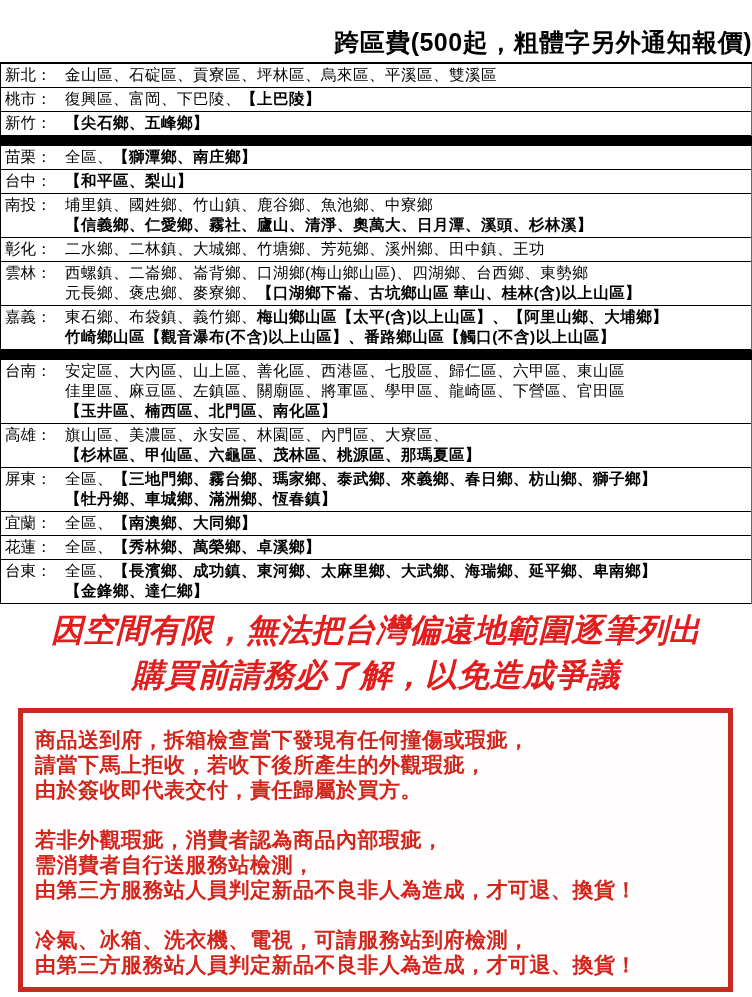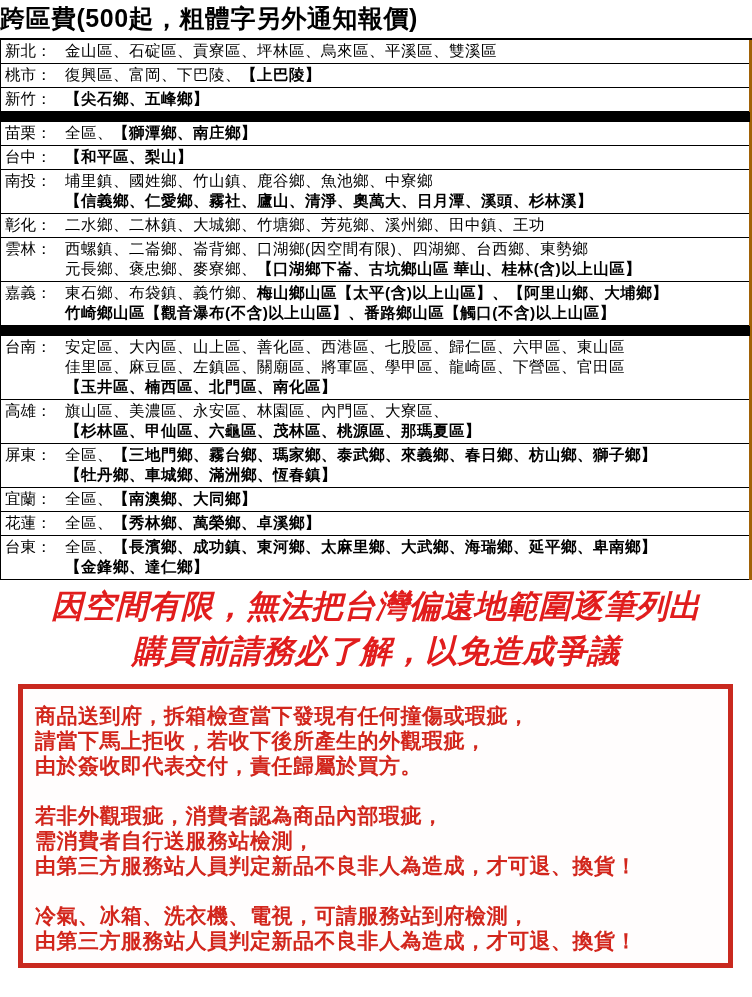--- a/index.html
+++ b/index.html
@@ -11,32 +11,33 @@
   html, body { background: #fff; }
   body {
     width: 752px;
     font-family: "Liberation Sans", sans-serif;
     color: #000;
   }
   .page { width: 752px; min-height: 997px; background: #fff; overflow: hidden; }
 
   
   .title {
-    text-align: left;
+    text-align: right;
     font-size: 25px;
     font-weight: bold;
     padding: 2px 0 3px 0;
     border-bottom: 2px solid #000;
     letter-spacing: 0.5px;
+    margin-top: 24px;
   }
 
   
   .region-table {
     border-left: 1px solid #000;
-    border-right: 3px solid #a16207;
+    border-right: 1px solid #a16207;
   }
   .row {
     display: flex;
     border-bottom: 1px solid #000;
     padding: 1px 0 2px 0;
     font-size: 15.5px;
   }
   .prefix {
     flex: none;
     width: 56px;
@@ -126,21 +127,21 @@
       </div>
       <div class="row">
         <div class="prefix">彰化：</div>
         <div class="content">
           <div class="tline"><span>二水鄉、二林鎮、大城鄉、竹塘鄉、芳苑鄉、溪州鄉、田中鎮、王功</span></div>
         </div>
       </div>
       <div class="row">
         <div class="prefix">雲林：</div>
         <div class="content">
-          <div class="tline"><span>西螺鎮、二崙鄉、崙背鄉、口湖鄉(因空間有限)、四湖鄉、台西鄉、東勢鄉</span></div>
+          <div class="tline"><span>西螺鎮、二崙鄉、崙背鄉、口湖鄉(梅山鄉山區)、四湖鄉、台西鄉、東勢鄉</span></div>
           <div class="tline"><span>元長鄉、褒忠鄉、麥寮鄉、</span><span class="bold">【口湖鄉下崙、古坑鄉山區 華山、桂林(含)以上山區】</span></div>
         </div>
       </div>
       <div class="row">
         <div class="prefix">嘉義：</div>
         <div class="content">
           <div class="tline"><span>東石鄉、布袋鎮、義竹鄉、</span><span class="bold">梅山鄉山區【太平(含)以上山區】、【阿里山鄉、大埔鄉】</span></div>
           <div class="tline"><span class="bold">竹崎鄉山區【觀音瀑布(不含)以上山區】、番路鄉山區【觸口(不含)以上山區】</span></div>
         </div>
       </div>

